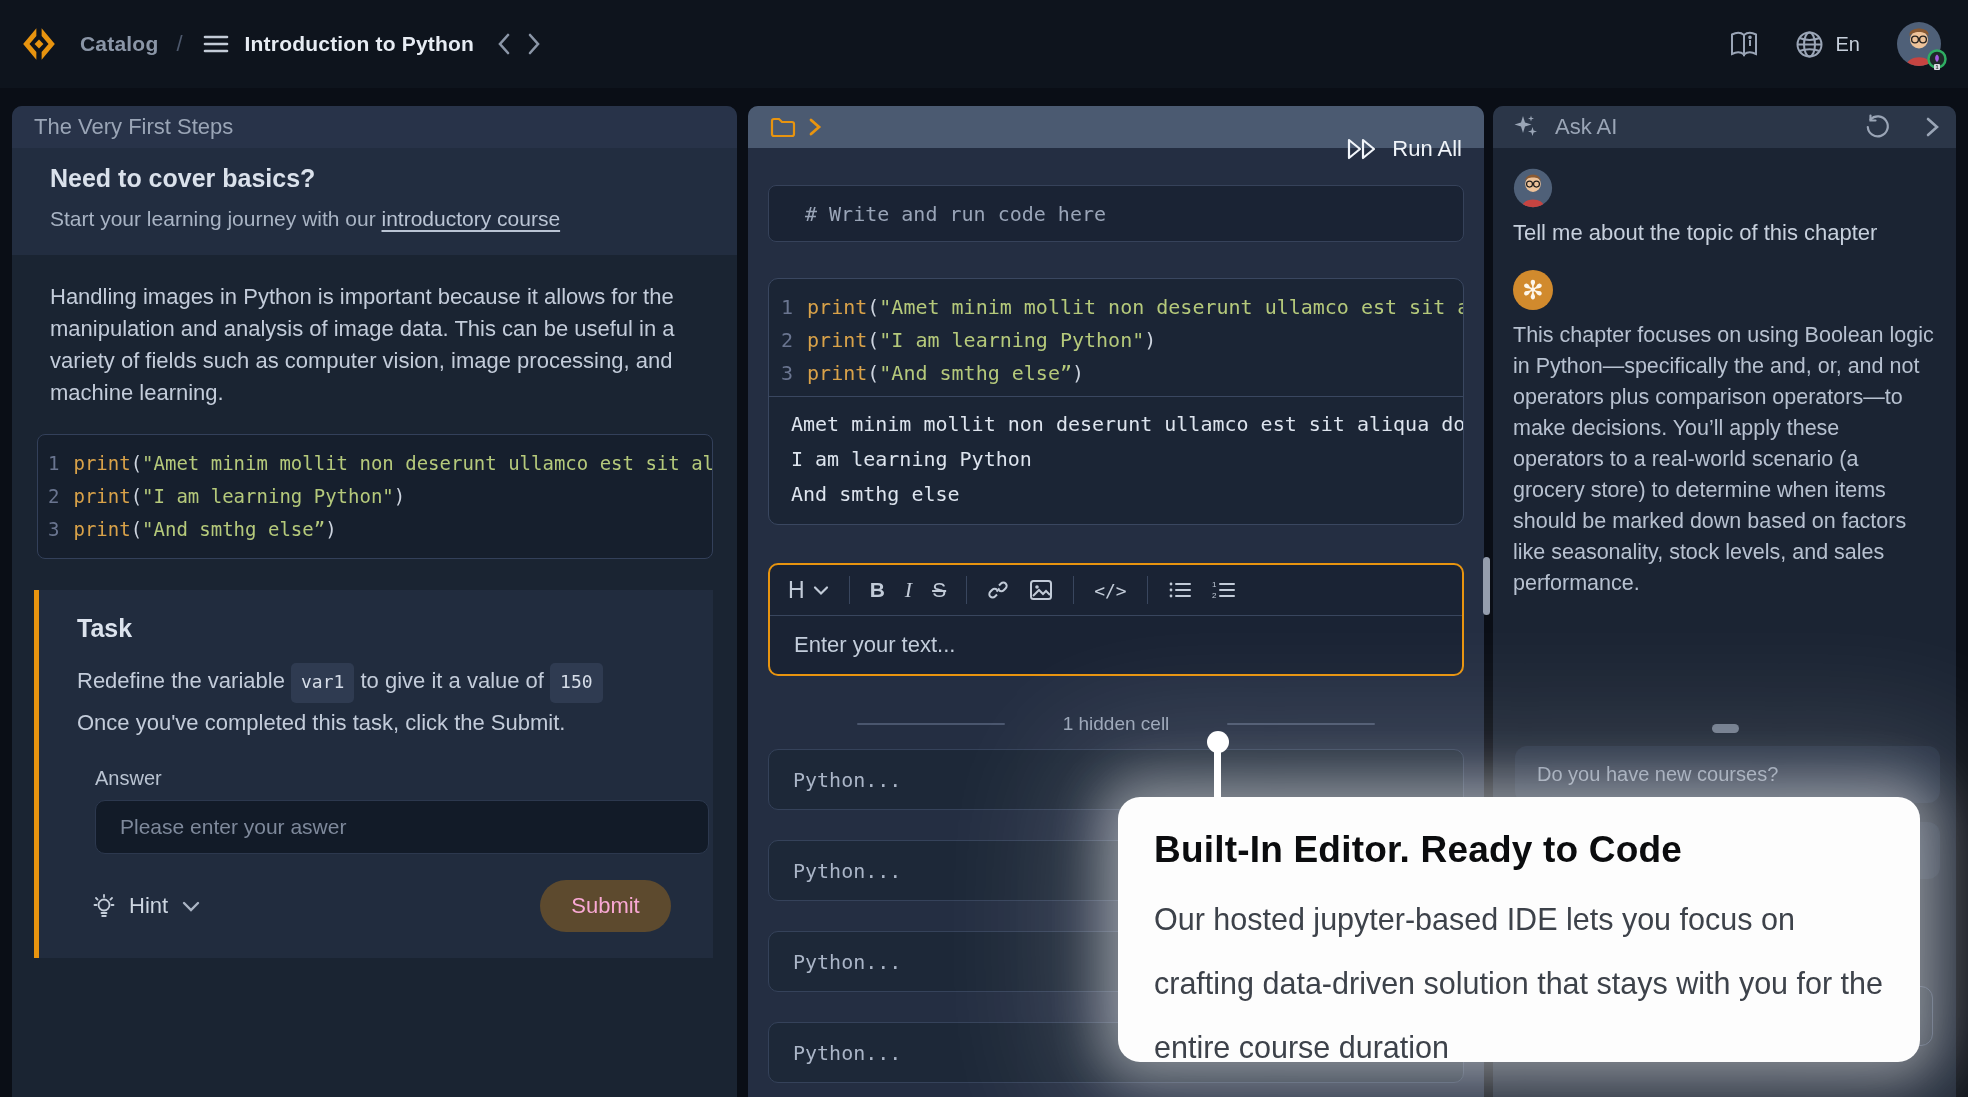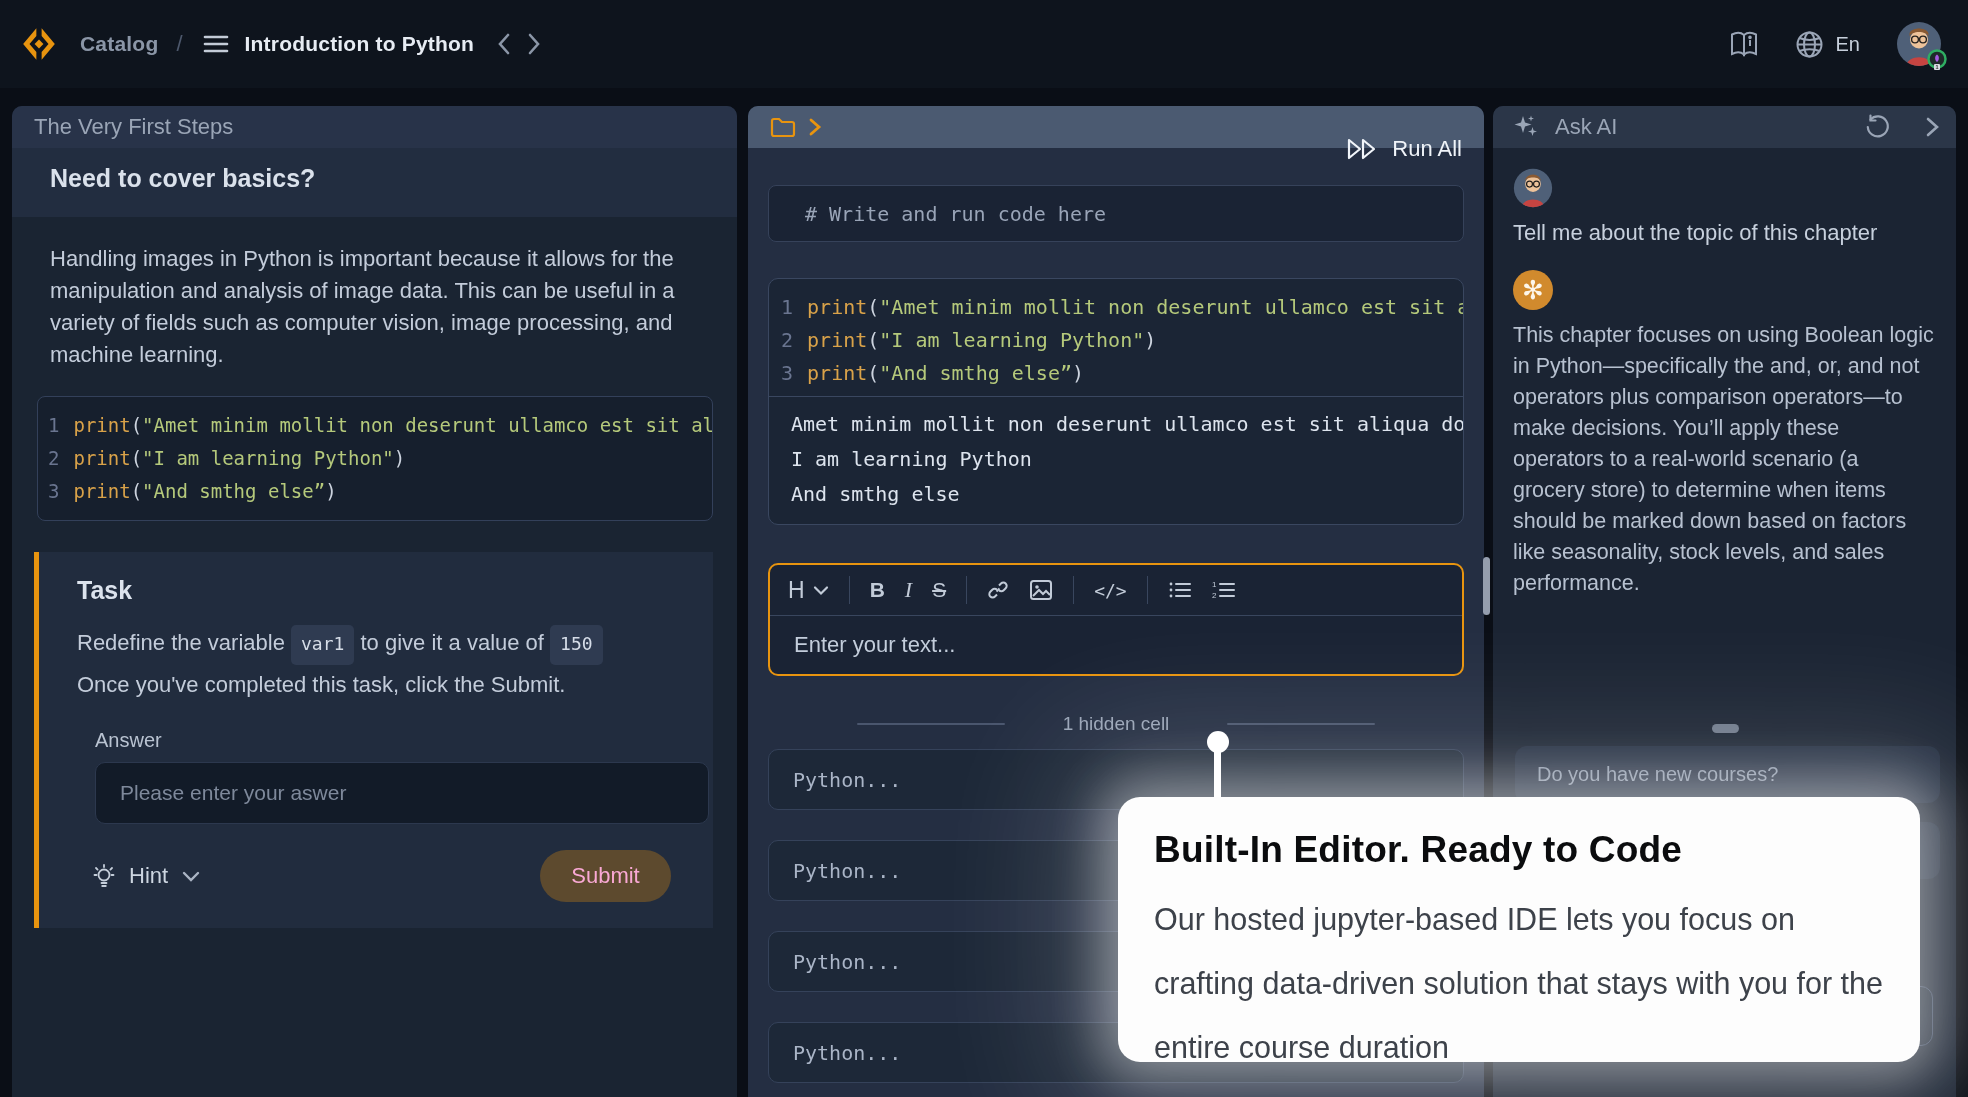--- a/index.html
+++ b/index.html
@@ -42,21 +42,21 @@
   .kw { color:#d9a249; }
   .pn { color:#ccd3de; }
   .st { color:#b5c97b; }
   .task-card { margin:31px 24px 0 22px; background:#212c3e; border-left:5px solid #e8940f;
                padding:24px 20px 26px 38px; }
   .task-card h2 { font-size:25px; font-weight:700; color:#dce3ed; }
   .task-line { margin-top:20px; font-size:22px; line-height:36px; color:#c3ccda; }
   .chip { display:inline-block; background:#2f3b51; border-radius:5px; padding:1px 10px 3px 10px;
           font-family:"DejaVu Sans Mono", monospace; font-size:18px; color:#d6dde8; }
   .answer-label { margin:26px 0 0 18px; font-size:20px; color:#b9c3d1; }
-  .answer-input { display:block; margin:10px 22px 0 18px; width:614px; height:62px; background:#121b28;
+  .answer-input { display:block; margin:10px 22px 0 18px; width:614px; height:54px; background:#121b28;
                   border:1.5px solid #2c384e; border-radius:10px; color:#c4b5fd; font-size:21px;
                   padding:0 24px; outline:none; font-family:"Liberation Sans", sans-serif; }
   .answer-input::placeholder { color:#7e899b; }
   .task-footer { margin-top:26px; display:flex; align-items:center; }
   .hint-btn { display:flex; align-items:center; margin-left:14px; color:#ccd5e0; cursor:pointer; }
   .hint-btn .hint-label { font-size:22px; margin-left:12px; }
   .hint-btn .hint-caret { margin-left:14px; color:#aab4c4; }
   .submit-btn { margin-left:auto; margin-right:22px; width:131px; height:52px; border-radius:28px;
                 background:#5d4a2e; border:none; color:#f9a8d4; font-size:22px;
                 font-family:"Liberation Sans", sans-serif; cursor:pointer; }
@@ -215,20 +215,21 @@
         </div>
       </div>
     </div>
   </div>
 
   <div class="panel left">
     <div class="panel-header left-header">The Very First Steps</div>
 
     <div class="basics">
       <h2>Need to cover basics?</h2>
+      <p><span>Start your learning journey with our </span><a>introductory course</a></p>
     </div>
 
     <p class="lesson-para">Handling images in Python is important because it allows for the manipulation and analysis of image data. This can be useful in a variety of fields such as computer vision, image processing, and machine learning.</p>
 
     <div class="codebox"><div class="codeline"><span class="ln">1</span><span class="kw">print</span><span class="pn">(</span><span class="st">"Amet minim mollit non deserunt ullamco est sit aliquo</span><span class="pn"></span></div><div class="codeline"><span class="ln">2</span><span class="kw">print</span><span class="pn">(</span><span class="st">"I am learning Python"</span><span class="pn">)</span></div><div class="codeline"><span class="ln">3</span><span class="kw">print</span><span class="pn">(</span><span class="st">"And smthg else”</span><span class="pn">)</span></div></div>
 
     <div class="task-card">
       <h2>Task</h2>
       <div class="task-line">
         <span>Redefine the variable </span><span class="chip">var1</span><span> to give it a value of </span><span class="chip">150</span>

